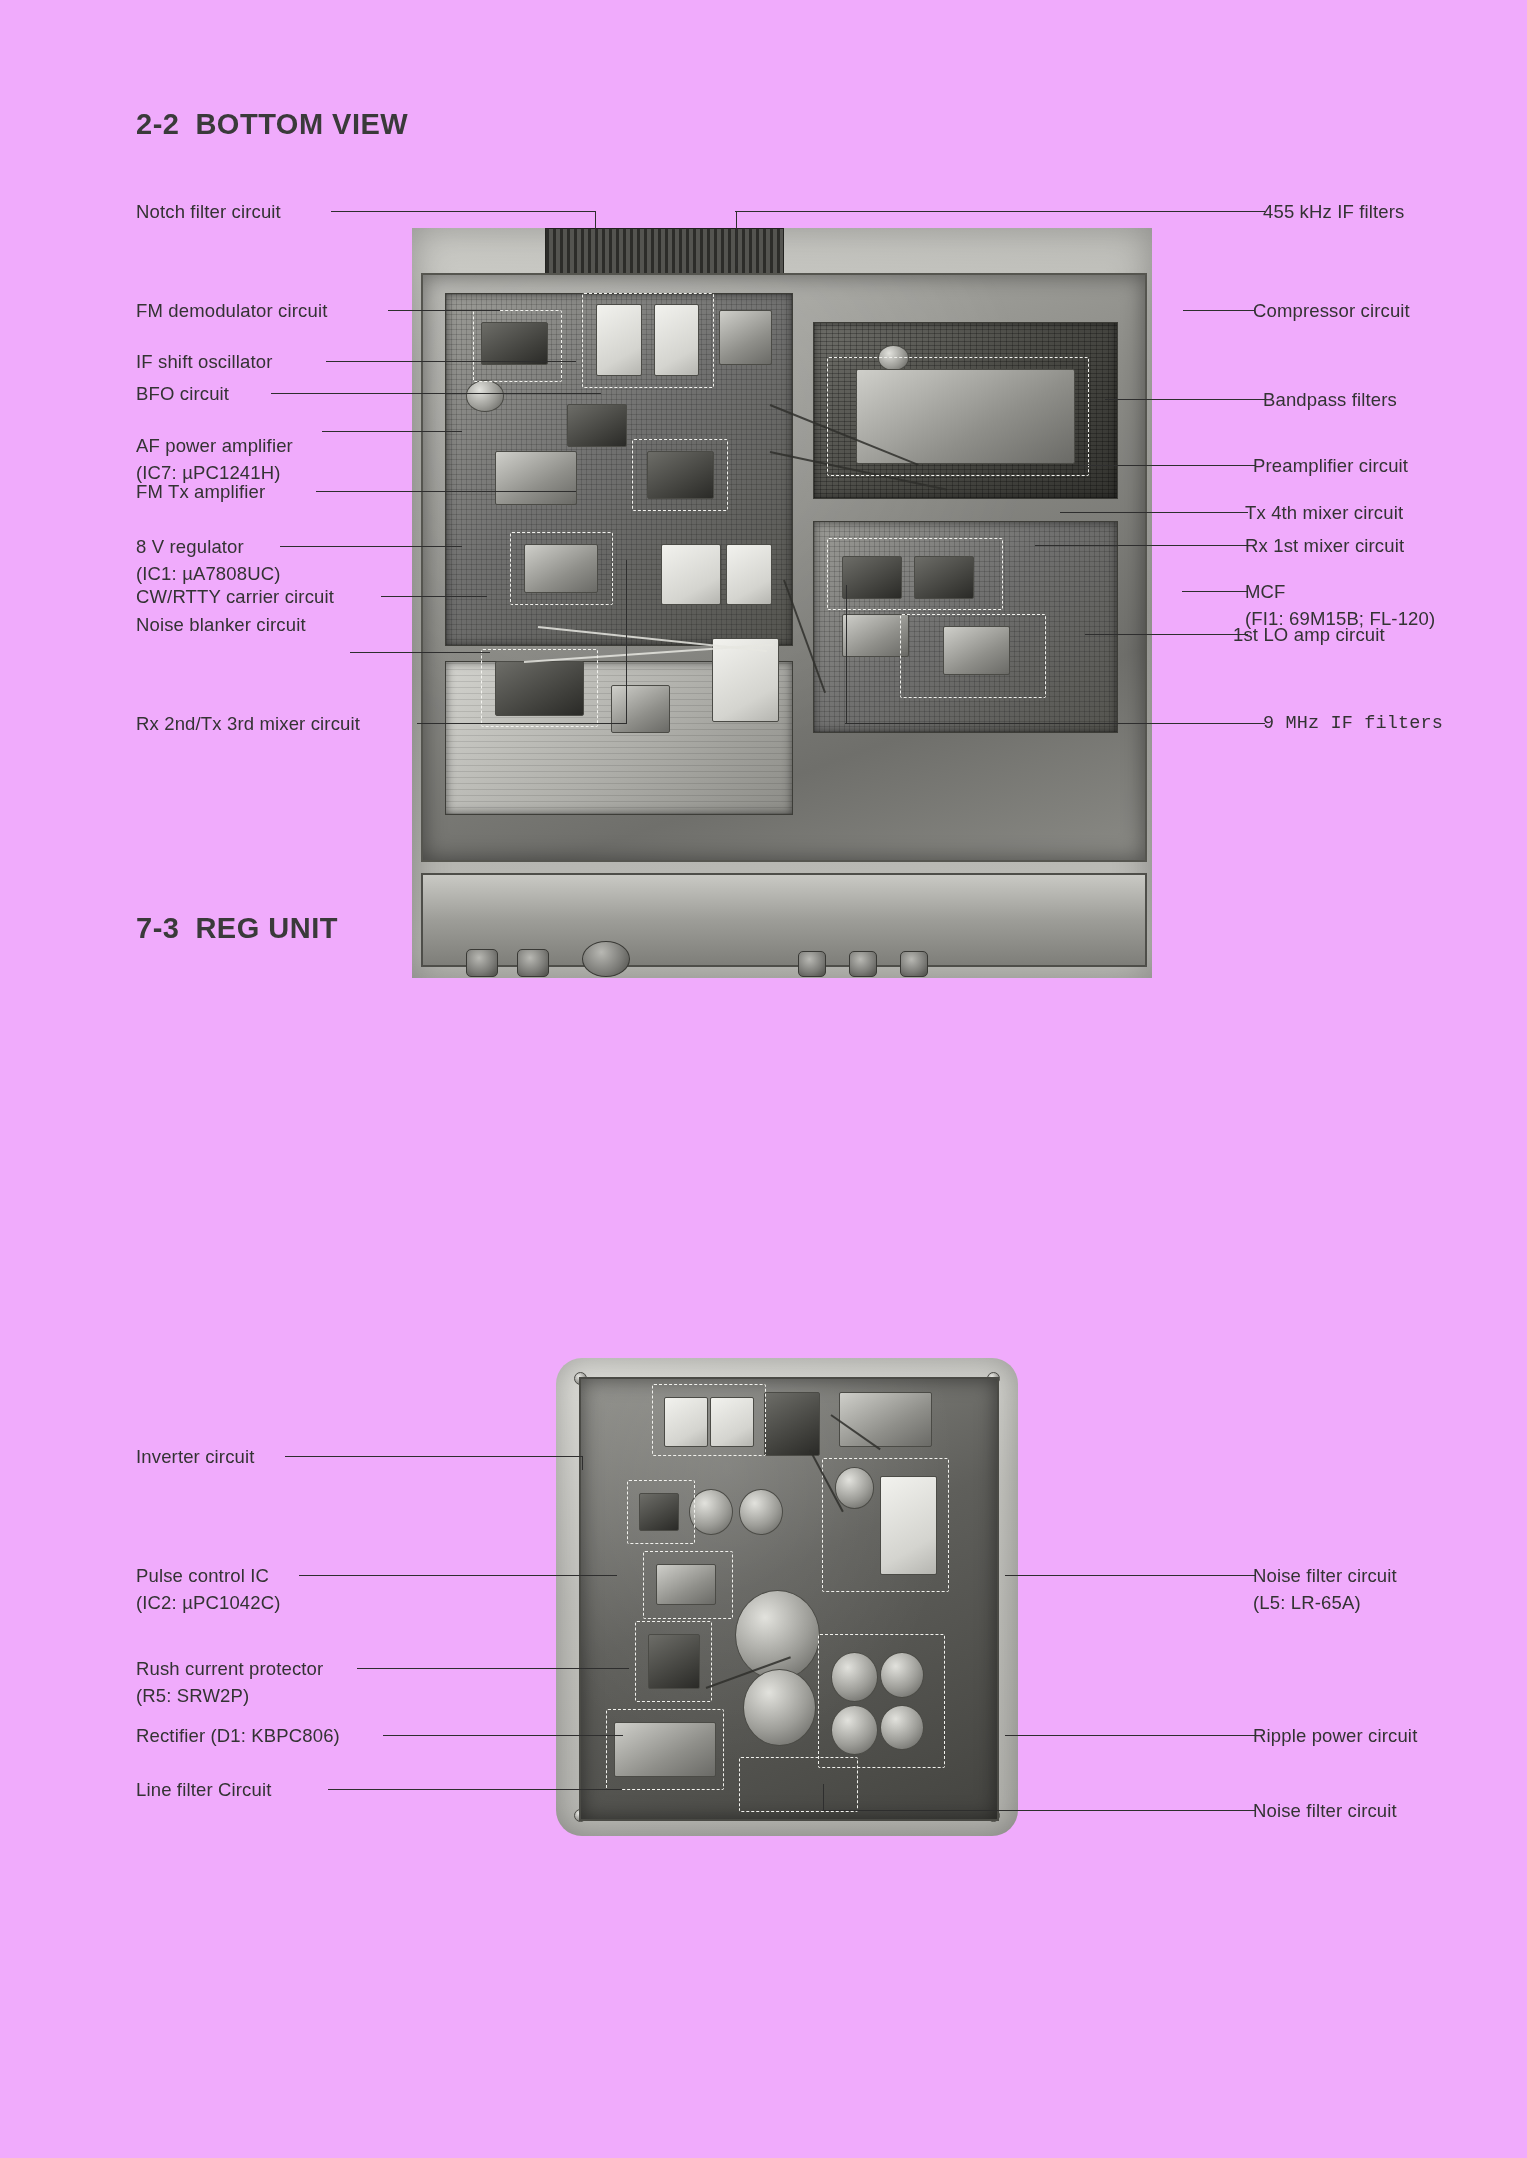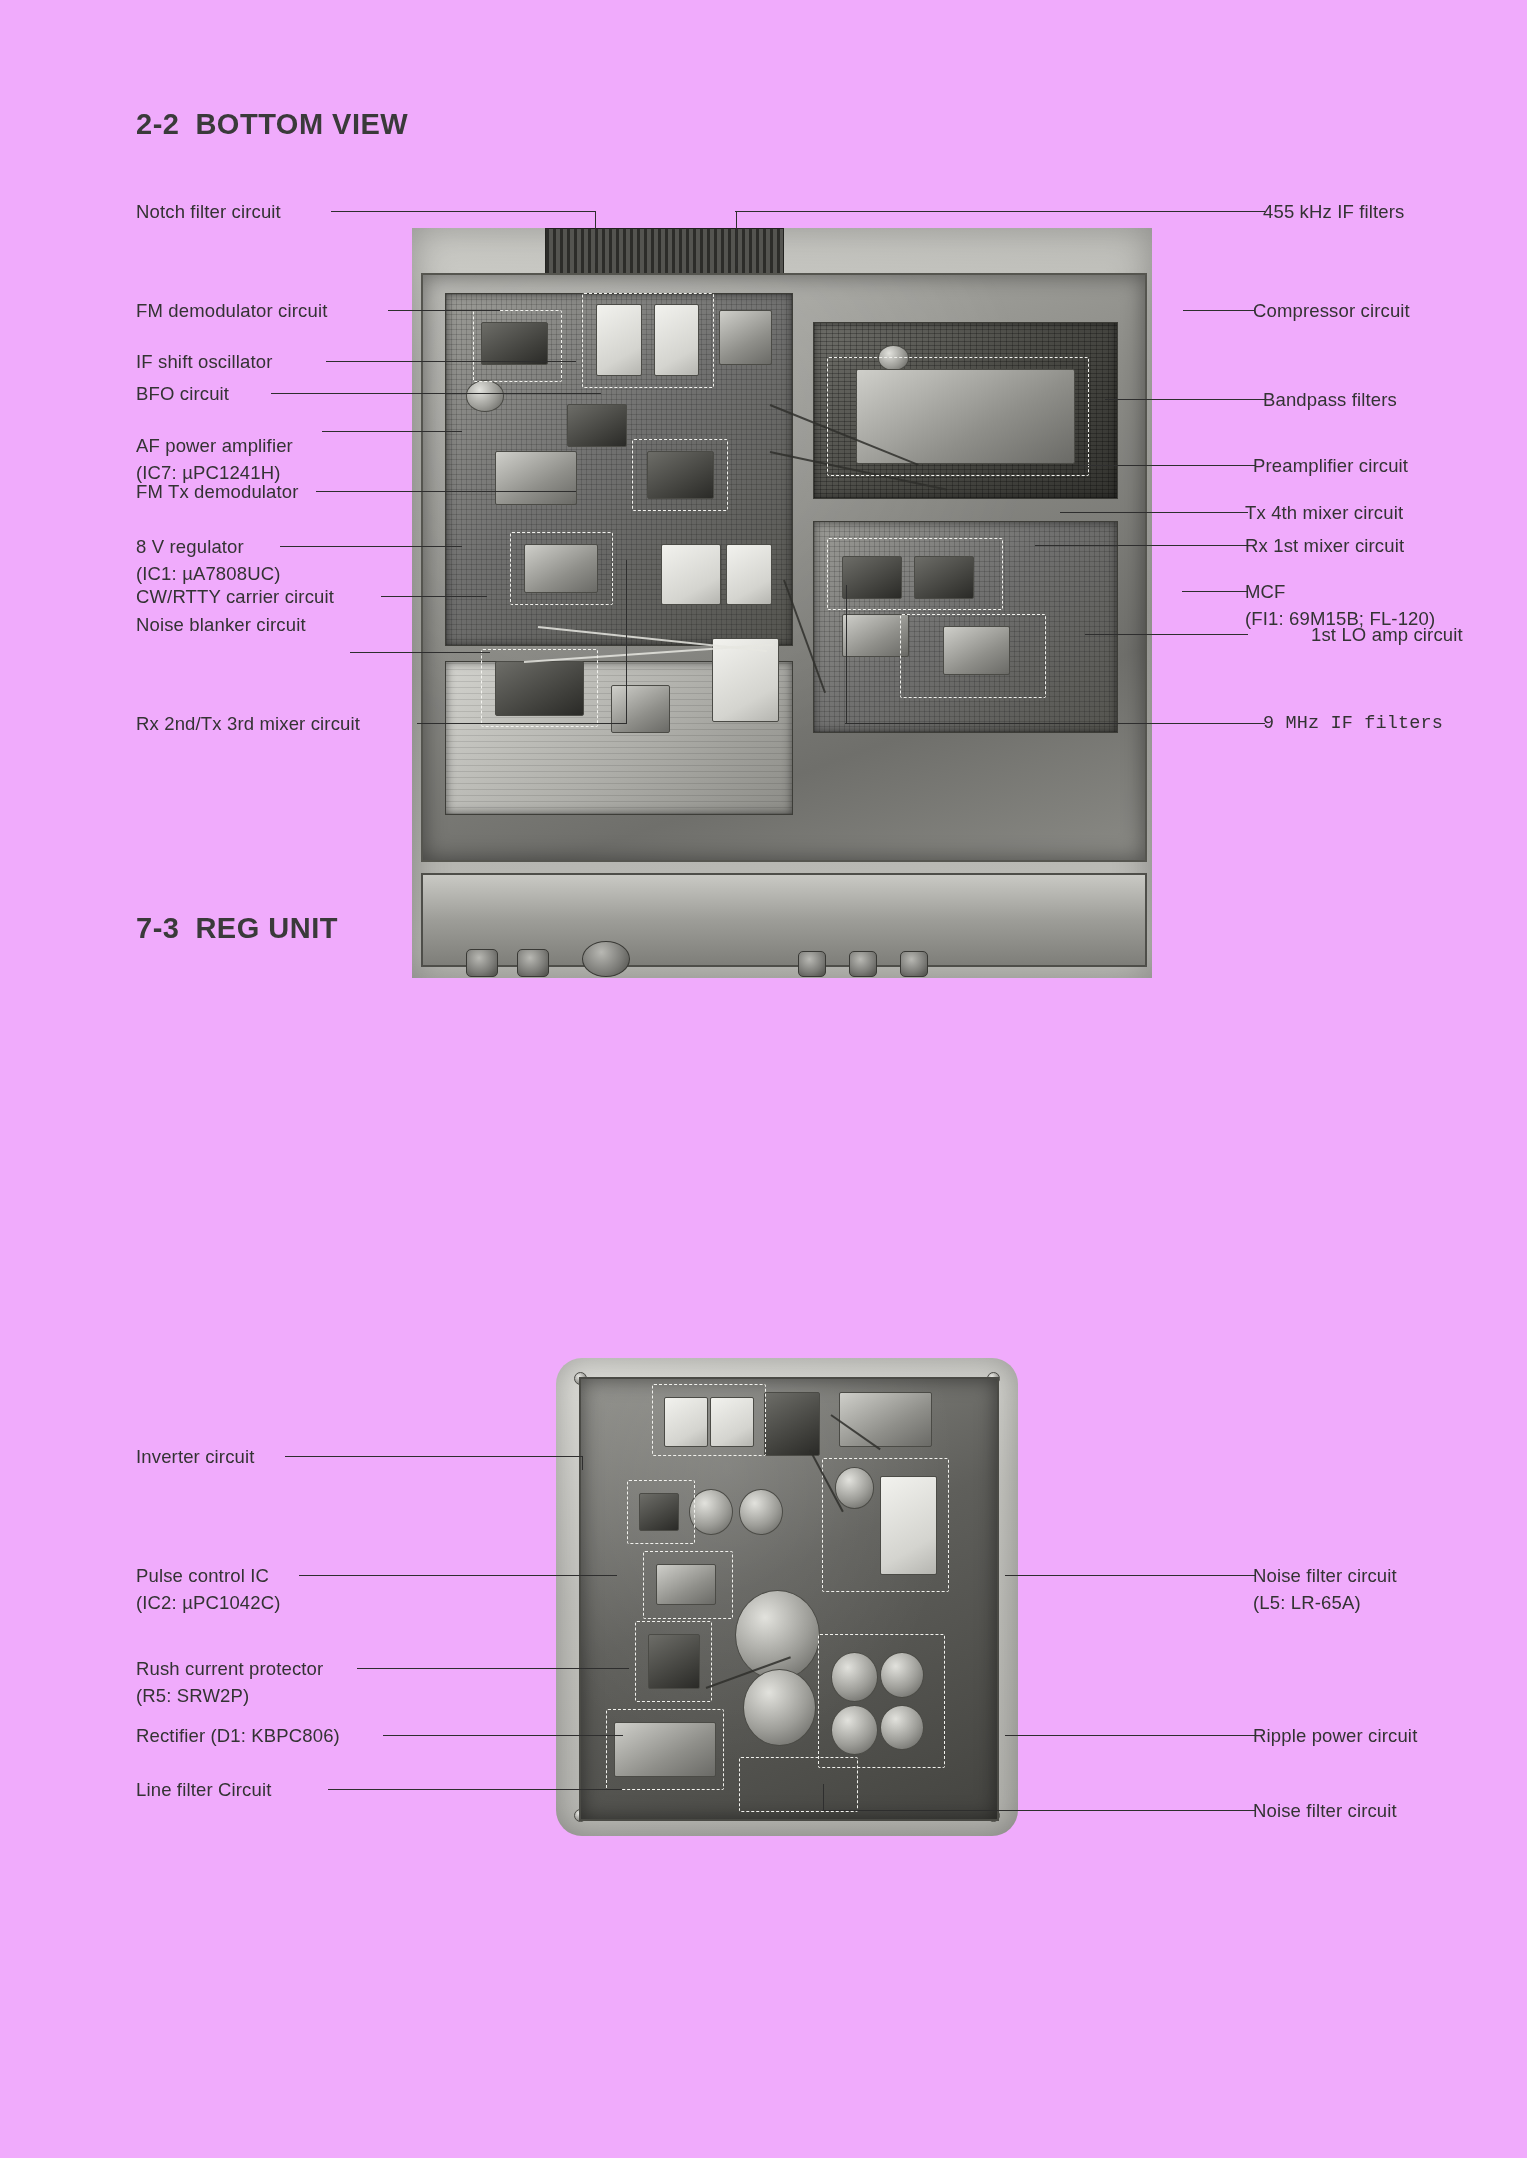--- a/index.html
+++ b/index.html
@@ -282,21 +282,21 @@
   </div>
   <div class="leader" style="left:271px; top:393px; width:330px;"></div>
 
   <div class="label left" style="left:136px; top:432px;">
     <span>AF power amplifier</span>
     <span class="sub">(IC7: µPC1241H)</span>
   </div>
   <div class="leader" style="left:322px; top:431px; width:140px;"></div>
 
   <div class="label left" style="left:136px; top:478px;">
-    <span>FM Tx demodulator</span>
+    <span>FM Tx amplifier</span>
   </div>
   <div class="leader" style="left:316px; top:491px; width:260px;"></div>
 
   <div class="label left" style="left:136px; top:533px;">
     <span>8 V regulator</span>
     <span class="sub">(IC1: µA7808UC)</span>
   </div>
   <div class="leader" style="left:280px; top:546px; width:182px;"></div>
 
   <div class="label left" style="left:136px; top:583px;">
@@ -346,21 +346,21 @@
     <span>Rx 1st mixer circuit</span>
   </div>
   <div class="leader" style="left:1035px; top:545px; width:213px;"></div>
 
   <div class="label right" style="left:1245px; top:578px;">
     <span>MCF</span>
     <span class="sub">(FI1: 69M15B; FL-120)</span>
   </div>
   <div class="leader" style="left:1182px; top:591px; width:66px;"></div>
 
-  <div class="label right" style="left:1311px; top:621px;">
+  <div class="label right" style="left:1233px; top:621px;">
     <span>1st LO amp circuit</span>
   </div>
   <div class="leader" style="left:1085px; top:634px; width:163px;"></div>
 
   <div class="label right" style="left:1263px; top:710px;font-family:Liberation Mono, monospace;">
     <span>9 MHz IF filters</span>
   </div>
   <div class="leader" style="left:845px; top:723px; width:420px;"></div>
   <div class="leader v" style="left:846px; top:585px; height:138px;"></div>
 

